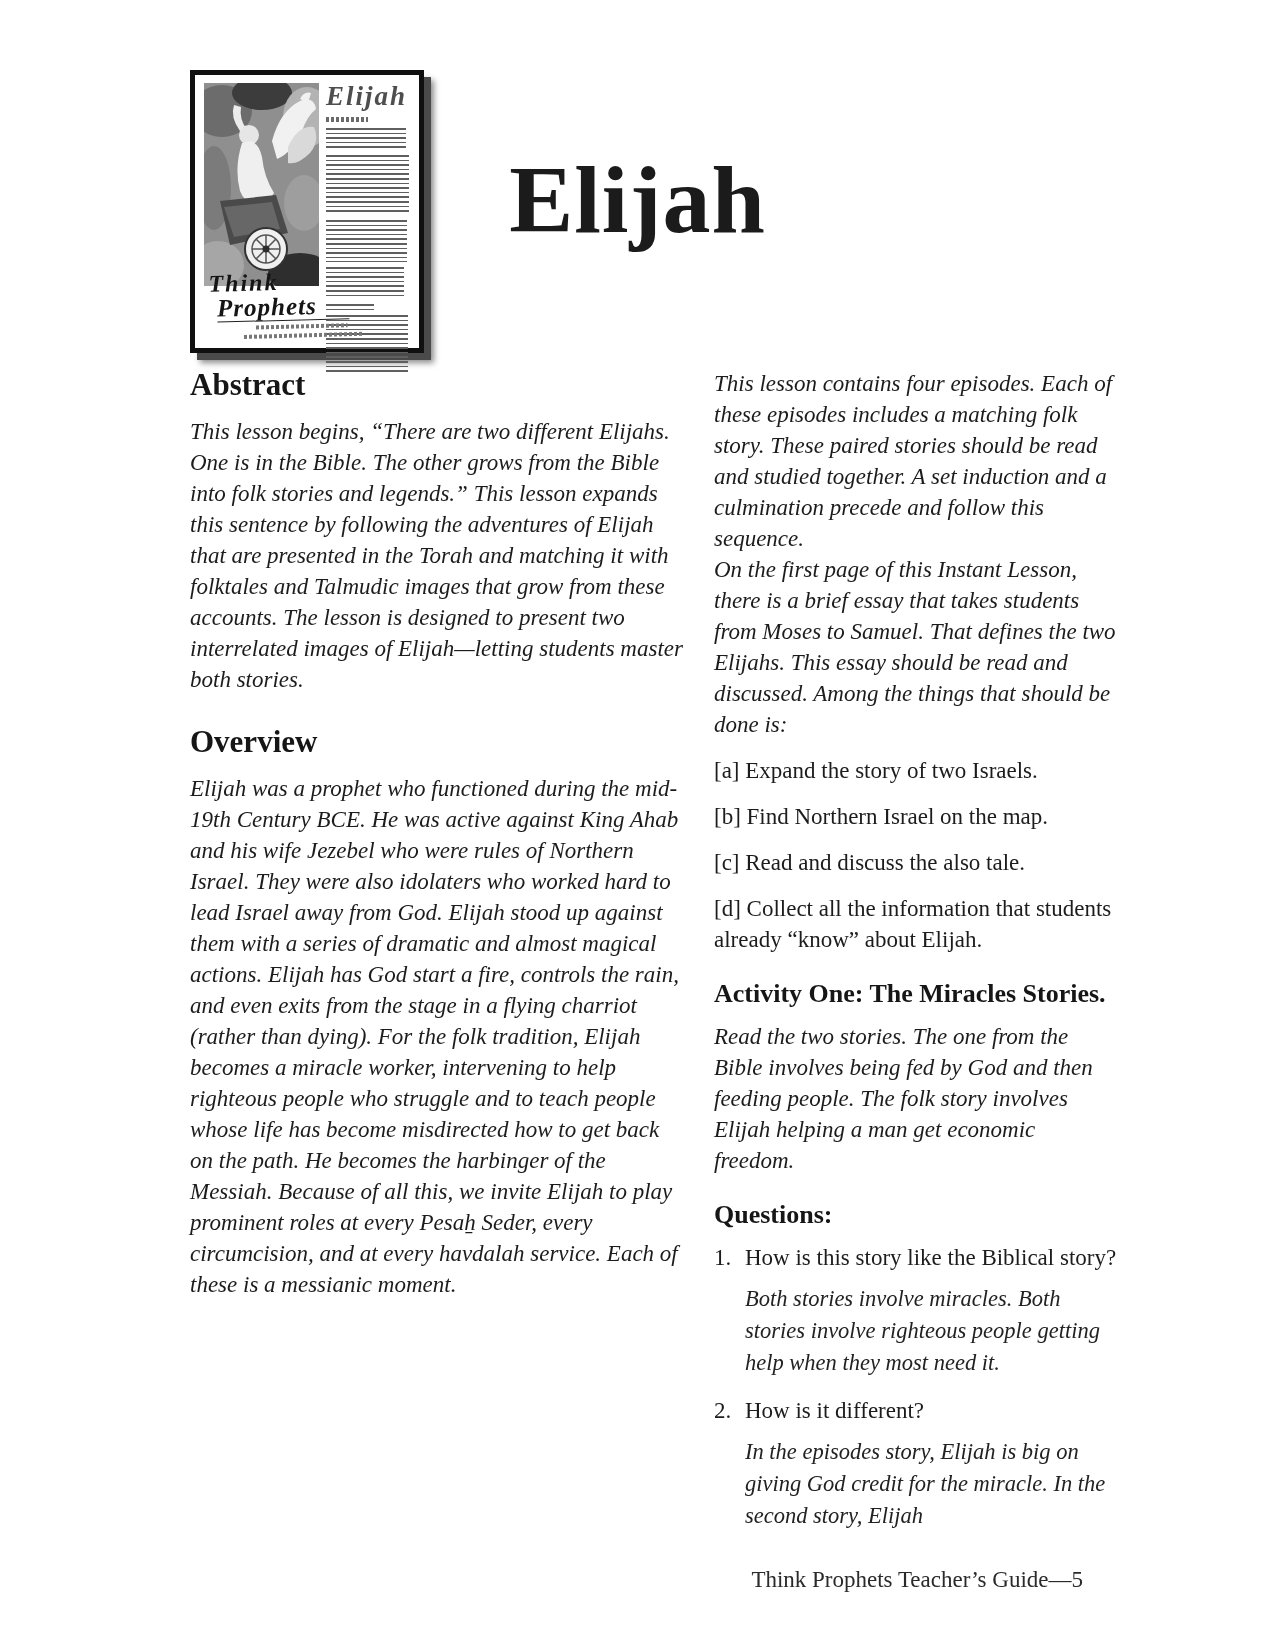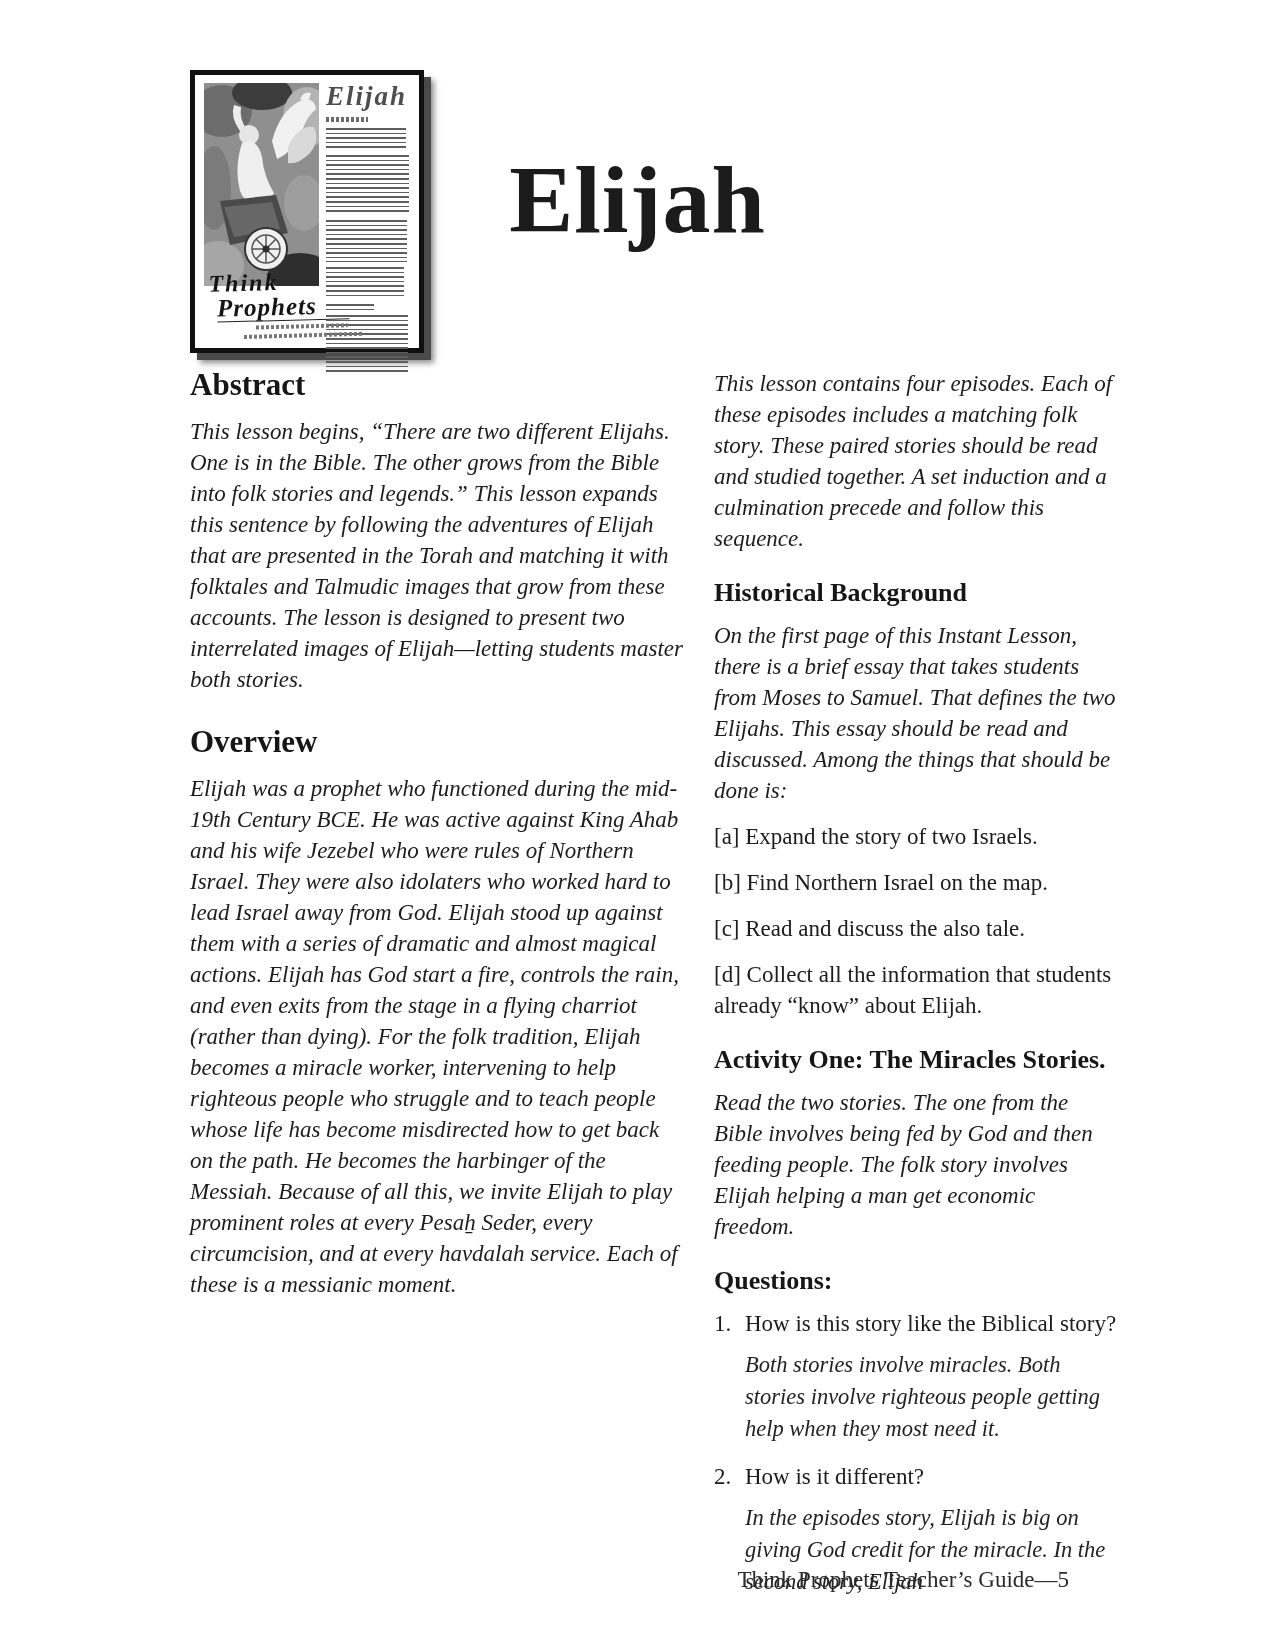--- a/index.html
+++ b/index.html
@@ -113,21 +113,21 @@
   .q-text { flex:1; }
   .answer {
     font-style:italic;
     font-size:22.5px; line-height:32px;
     margin:0 0 16px 31px;
     color:#222;
   }
 
   
   .page-footer {
-    position:absolute; right:121px; bottom:57px;
+    position:absolute; right:107px; bottom:57px;
     font-size:23px; color:#2a2a2a;
   }
 </style>
 </head>
 <body>
 
 <div class="page">
 
   <div class="header">
 
@@ -204,21 +204,20 @@
         <p class="body-text">Elijah was a prophet who functioned during the mid-19th Century BCE. He was active against King Ahab and his wife Jezebel who were rules of Northern Israel. They were also idolaters who worked hard to lead Israel away from God. Elijah stood up against them with a series of dramatic and almost magical actions. Elijah has God start a fire, controls the rain, and even exits from the stage in a flying charriot (rather than dying). For the folk tradition, Elijah becomes a miracle worker, intervening to help righteous people who struggle and to teach people whose life has become misdirected how to get back on the path. He becomes the harbinger of the Messiah. Because of all this, we invite Elijah to play prominent roles at every Pesaẖ Seder, every circumcision, and at every havdalah service. Each of these is a messianic moment.</p>
       </div>
     </div>
 
     <div class="col-right">
       <div>
         <p class="body-text">This lesson contains four episodes. Each of these episodes includes a matching folk story. These paired stories should be read and studied together. A set induction and a culmination precede and follow this sequence.</p>
       </div>
 
       <div>
-        <h3 class="sub-heading">Historical Background</h3>
         <p class="body-text" style="margin-bottom:15px;">On the first page of this Instant Lesson, there is a brief essay that takes students from Moses to Samuel. That defines the two Elijahs. This essay should be read and discussed. Among the things that should be done is:</p>
         <p class="list-item">[a] Expand the story of two Israels.</p>
         <p class="list-item">[b] Find Northern Israel on the map.</p>
         <p class="list-item">[c] Read and discuss the also tale.</p>
         <p class="list-item">[d] Collect all the information that students already “know” about Elijah.</p>
       </div>
 
       <div>
         <h3 class="sub-heading">Activity One: The Miracles Stories.</h3>
         <p class="body-text">Read the two stories. The one from the Bible involves being fed by God and then feeding people. The folk story involves Elijah helping a man get economic freedom.</p>

